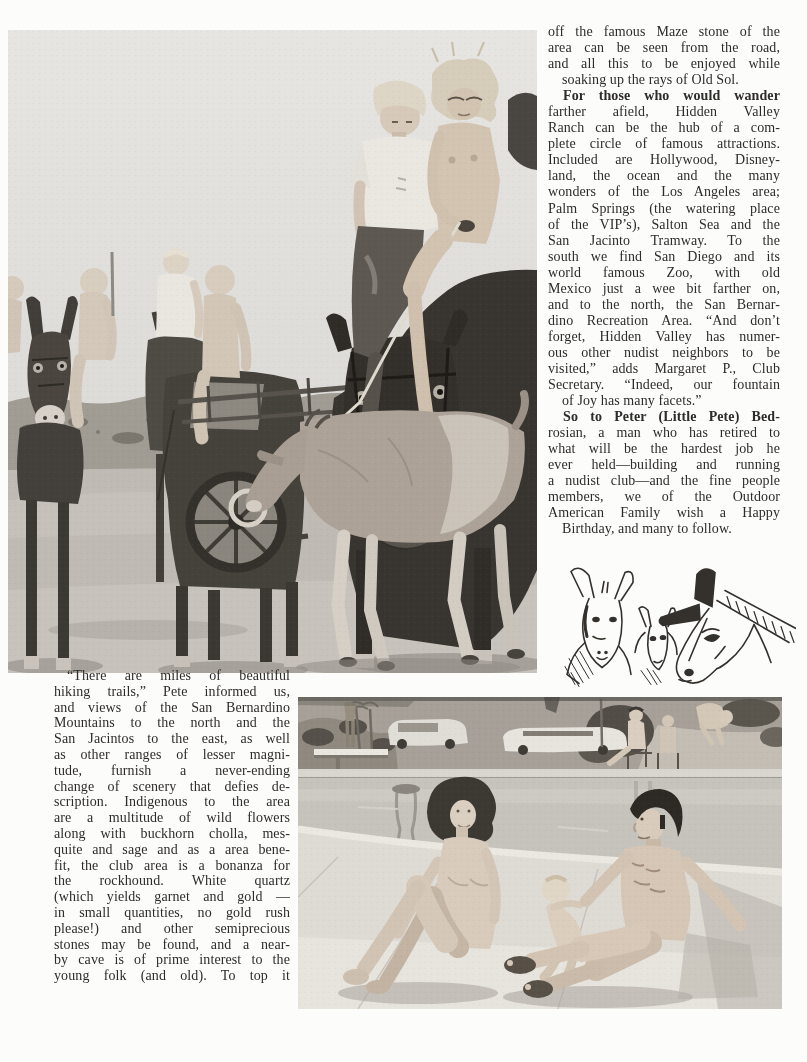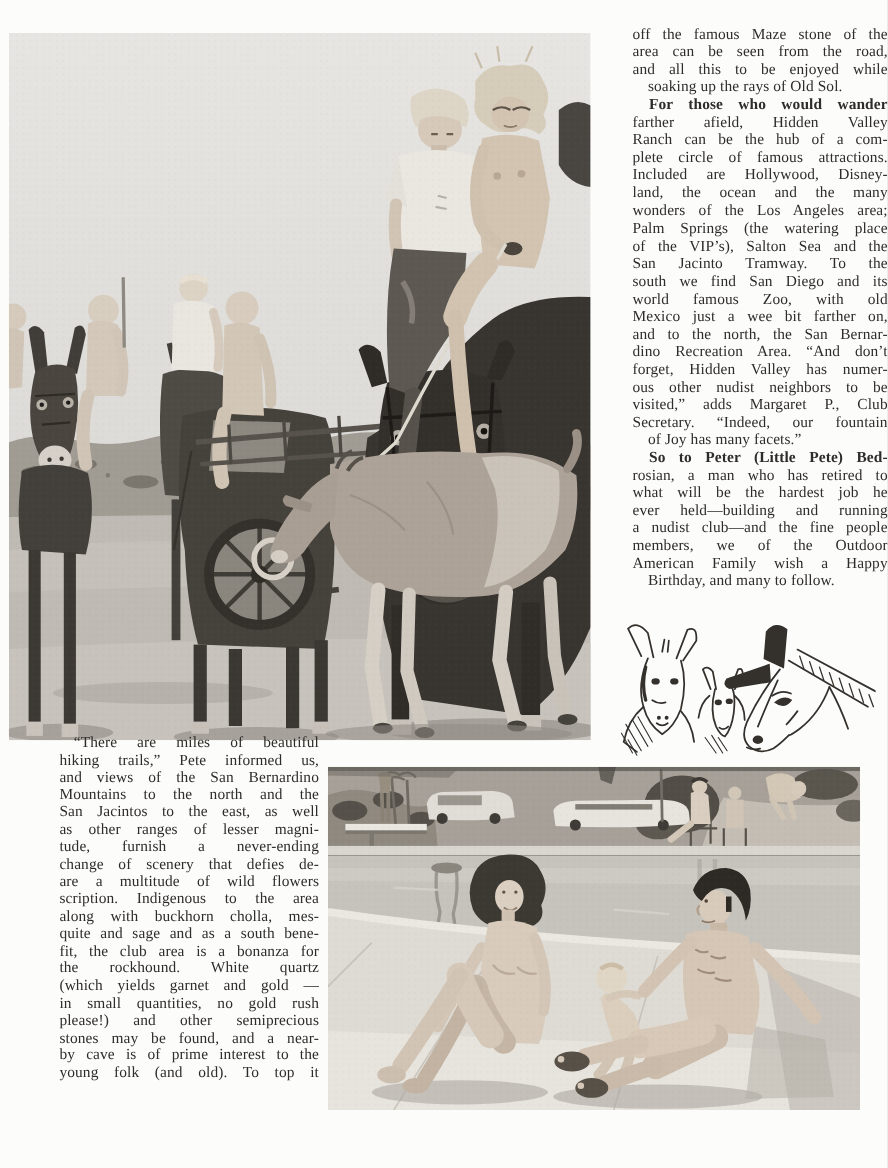--- a/index.html
+++ b/index.html
@@ -5,21 +5,21 @@
   html,body { margin:0; padding:0; background:#d9d9d6; }
   .page { position:relative; width:807px; height:1062px; background:#fcfcfa; overflow:hidden;
           font-family:"Liberation Serif","DejaVu Serif",serif; color:#2e2c28; margin:0 auto; }
   .photo { position:absolute; overflow:hidden; }
   .photo svg { display:block; width:100%; height:100%; }
   .photo-top { left:8px; top:30px; width:529px; height:643px; }
   .photo-bottom { left:298px; top:697px; width:484px; height:312px; }
   .sketch { position:absolute; left:549px; top:562px; width:247px; height:128px; }
   .sketch svg { display:block; width:100%; height:100%; }
   .col { position:absolute; }
-  .col-right { left:575px; top:24px; width:232px; }
+  .col-right { left:548px; top:24px; width:232px; }
   .col-left  { left:54px;  top:668px; width:236px; }
   .ln { text-align:justify; text-align-last:justify; font-size:14px; overflow:hidden; letter-spacing:0.1px; }
   .col-right .ln { height:16.05px; line-height:16.05px; }
   .col-left  .ln { height:15.8px;  line-height:15.8px; }
   .ln.end { text-align-last:left;margin-left:14px; }
   .ln.ind { text-indent:15px;font-weight:bold; }
   .ln.ind2 { text-indent:13px; }
 </style>
 </head>
 <body>
@@ -314,24 +314,24 @@
 
   <div class="col col-left">
     <div class="ln ind2">“There are miles of beautiful</div>
     <div class="ln">hiking trails,” Pete informed us,</div>
     <div class="ln">and views of the San Bernardino</div>
     <div class="ln">Mountains to the north and the</div>
     <div class="ln">San Jacintos to the east, as well</div>
     <div class="ln">as other ranges of lesser magni-</div>
     <div class="ln">tude, furnish a never-ending</div>
     <div class="ln">change of scenery that defies de-</div>
+    <div class="ln">scription. Indigenous to the area</div>
     <div class="ln">are a multitude of wild flowers</div>
-    <div class="ln">scription. Indigenous to the area</div>
     <div class="ln">along with buckhorn cholla, mes-</div>
-    <div class="ln">quite and sage and as a south bene-</div>
+    <div class="ln">quite and sage and as a area bene-</div>
     <div class="ln">fit, the club area is a bonanza for</div>
     <div class="ln">the rockhound. White quartz</div>
     <div class="ln">(which yields garnet and gold —</div>
     <div class="ln">in small quantities, no gold rush</div>
     <div class="ln">please!) and other semiprecious</div>
     <div class="ln">stones may be found, and a near-</div>
     <div class="ln">by cave is of prime interest to the</div>
     <div class="ln">young folk (and old). To top it</div>
   </div>
 

